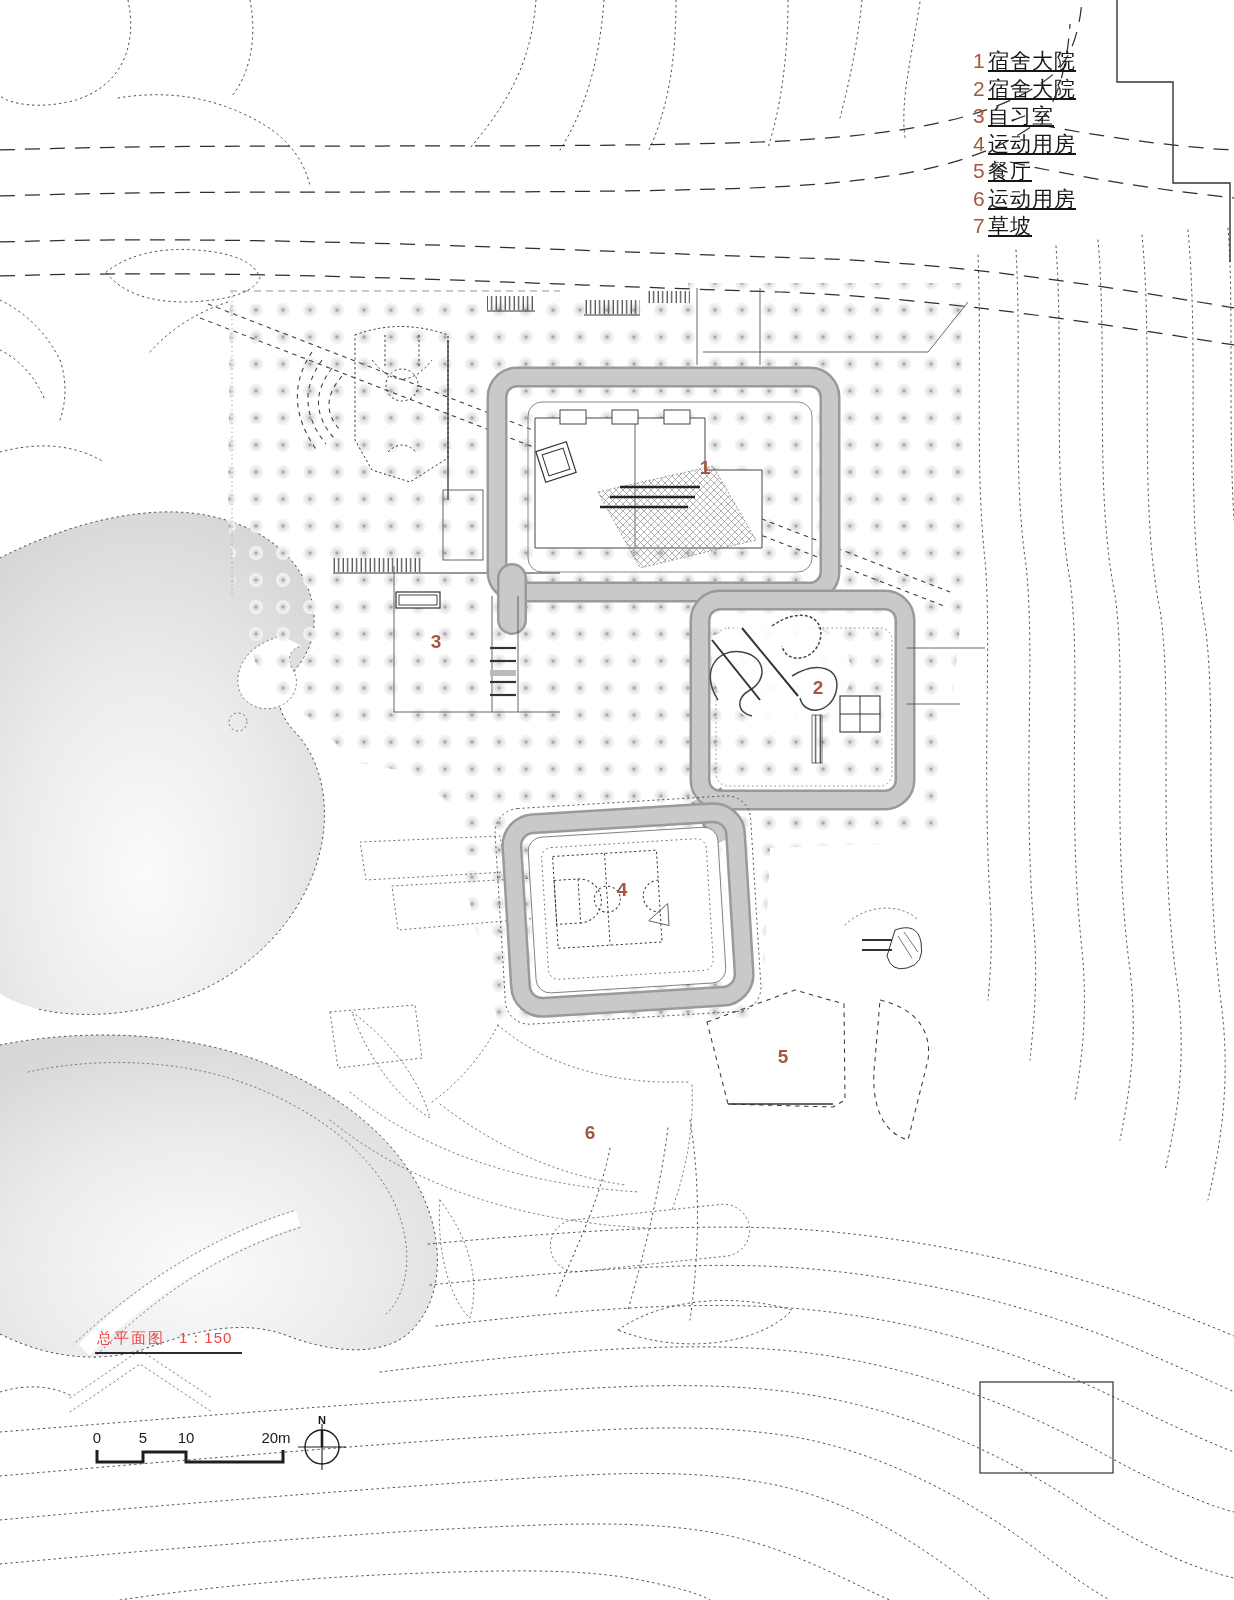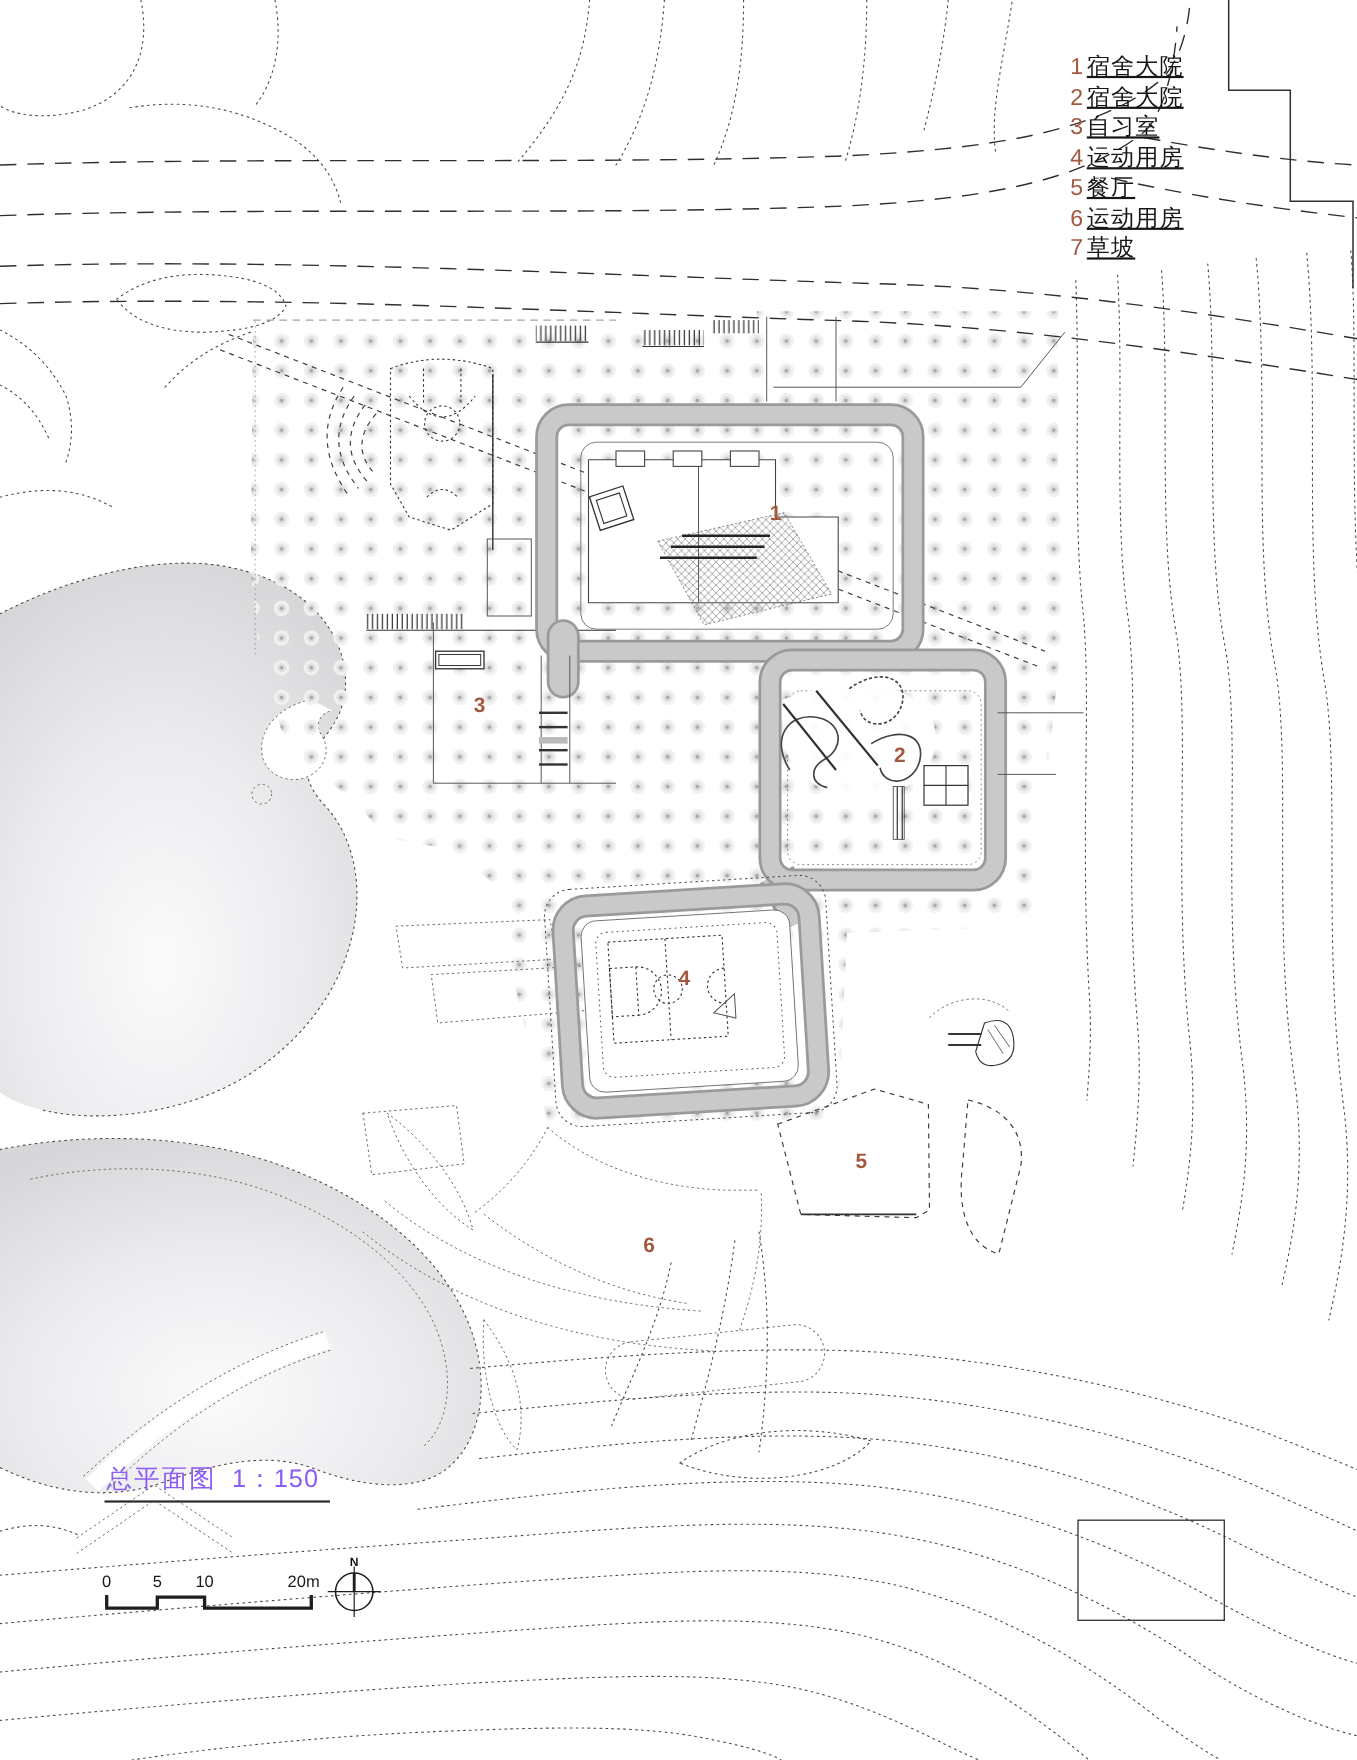--- a/index.html
+++ b/index.html
@@ -19,21 +19,21 @@
     position:absolute;left:973px;top:47px;z-index:5;
     font-size:21px;line-height:27.5px;color:#161616;letter-spacing:1px;white-space:nowrap;text-decoration:underline;
   }
   .legend .num{color:#a3573e;display:inline-block;min-width:15px;}
   .plan-label{
     position:absolute;z-index:5;transform:translate(-50%,-50%);
     color:#a3573e;font-size:19px;font-weight:bold;
   }
   .titleblock{
     position:absolute;left:95px;top:1329px;z-index:5;
-    font-size:23px;color:#8b5cf6;letter-spacing:2px;
+    font-size:15px;color:#ef4444;letter-spacing:2px;
     border-bottom:2px solid #2a2a2a;padding:0 10px 4px 2px;white-space:nowrap;
   }
   .titleblock .sc{margin-left:14px;letter-spacing:1px;}
 </style>
 </head>
 <body>
 
 <svg width="1234" height="1600" viewBox="0 0 1234 1600">
   <defs>
     <radialGradient id="moundGrad" cx="45%" cy="72%" r="75%">

